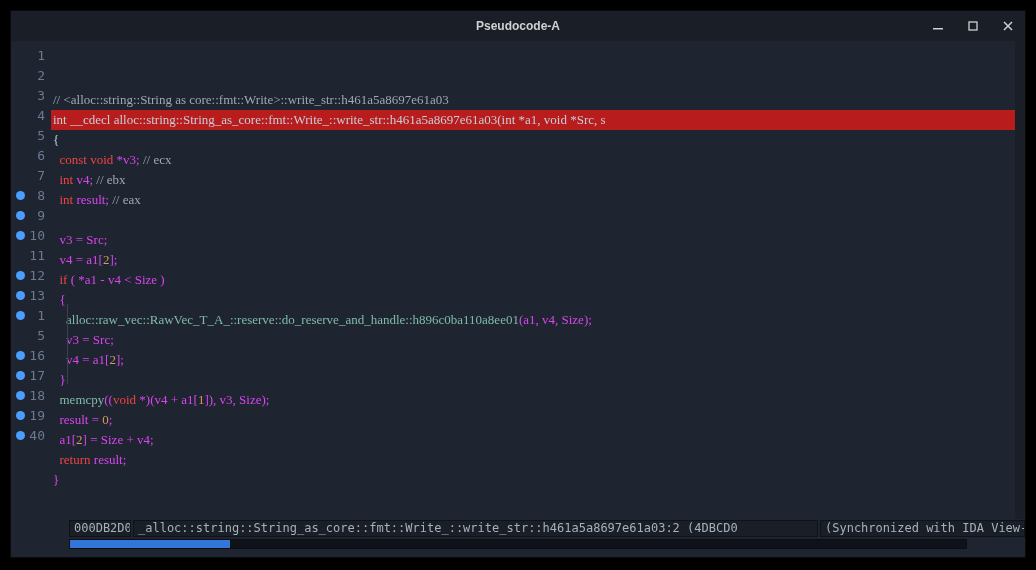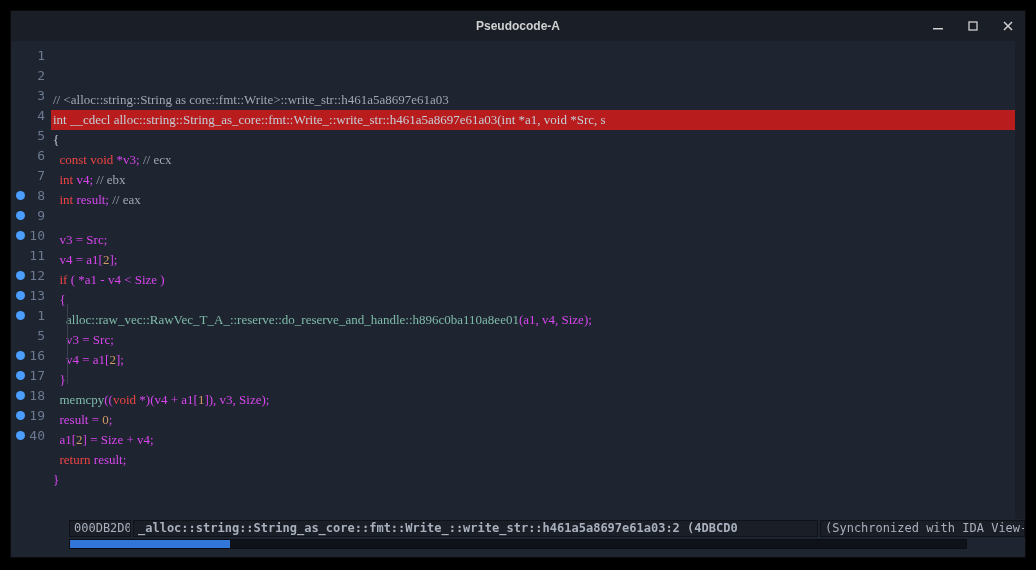--- a/index.html
+++ b/index.html
@@ -134,21 +134,21 @@
     .status-box {
       background: #1a1e26;
       border: 1px solid #0f1319;
       padding: 0 4px;
       height: 17px;
       line-height: 15px;
       white-space: nowrap;
       overflow: hidden;
     }
     .status-addr { width: 62px; }
-    .status-func { flex: 1; font-weight: bold; }
+    .status-func { flex: 1; }
     .status-sync { width: 205px; }
     .progress-row {
       height: 14px;
       display: flex;
       align-items: center;
       padding: 2px 58px 2px 58px;
     }
     .progress-track {
       flex: 1;
       height: 10px;

